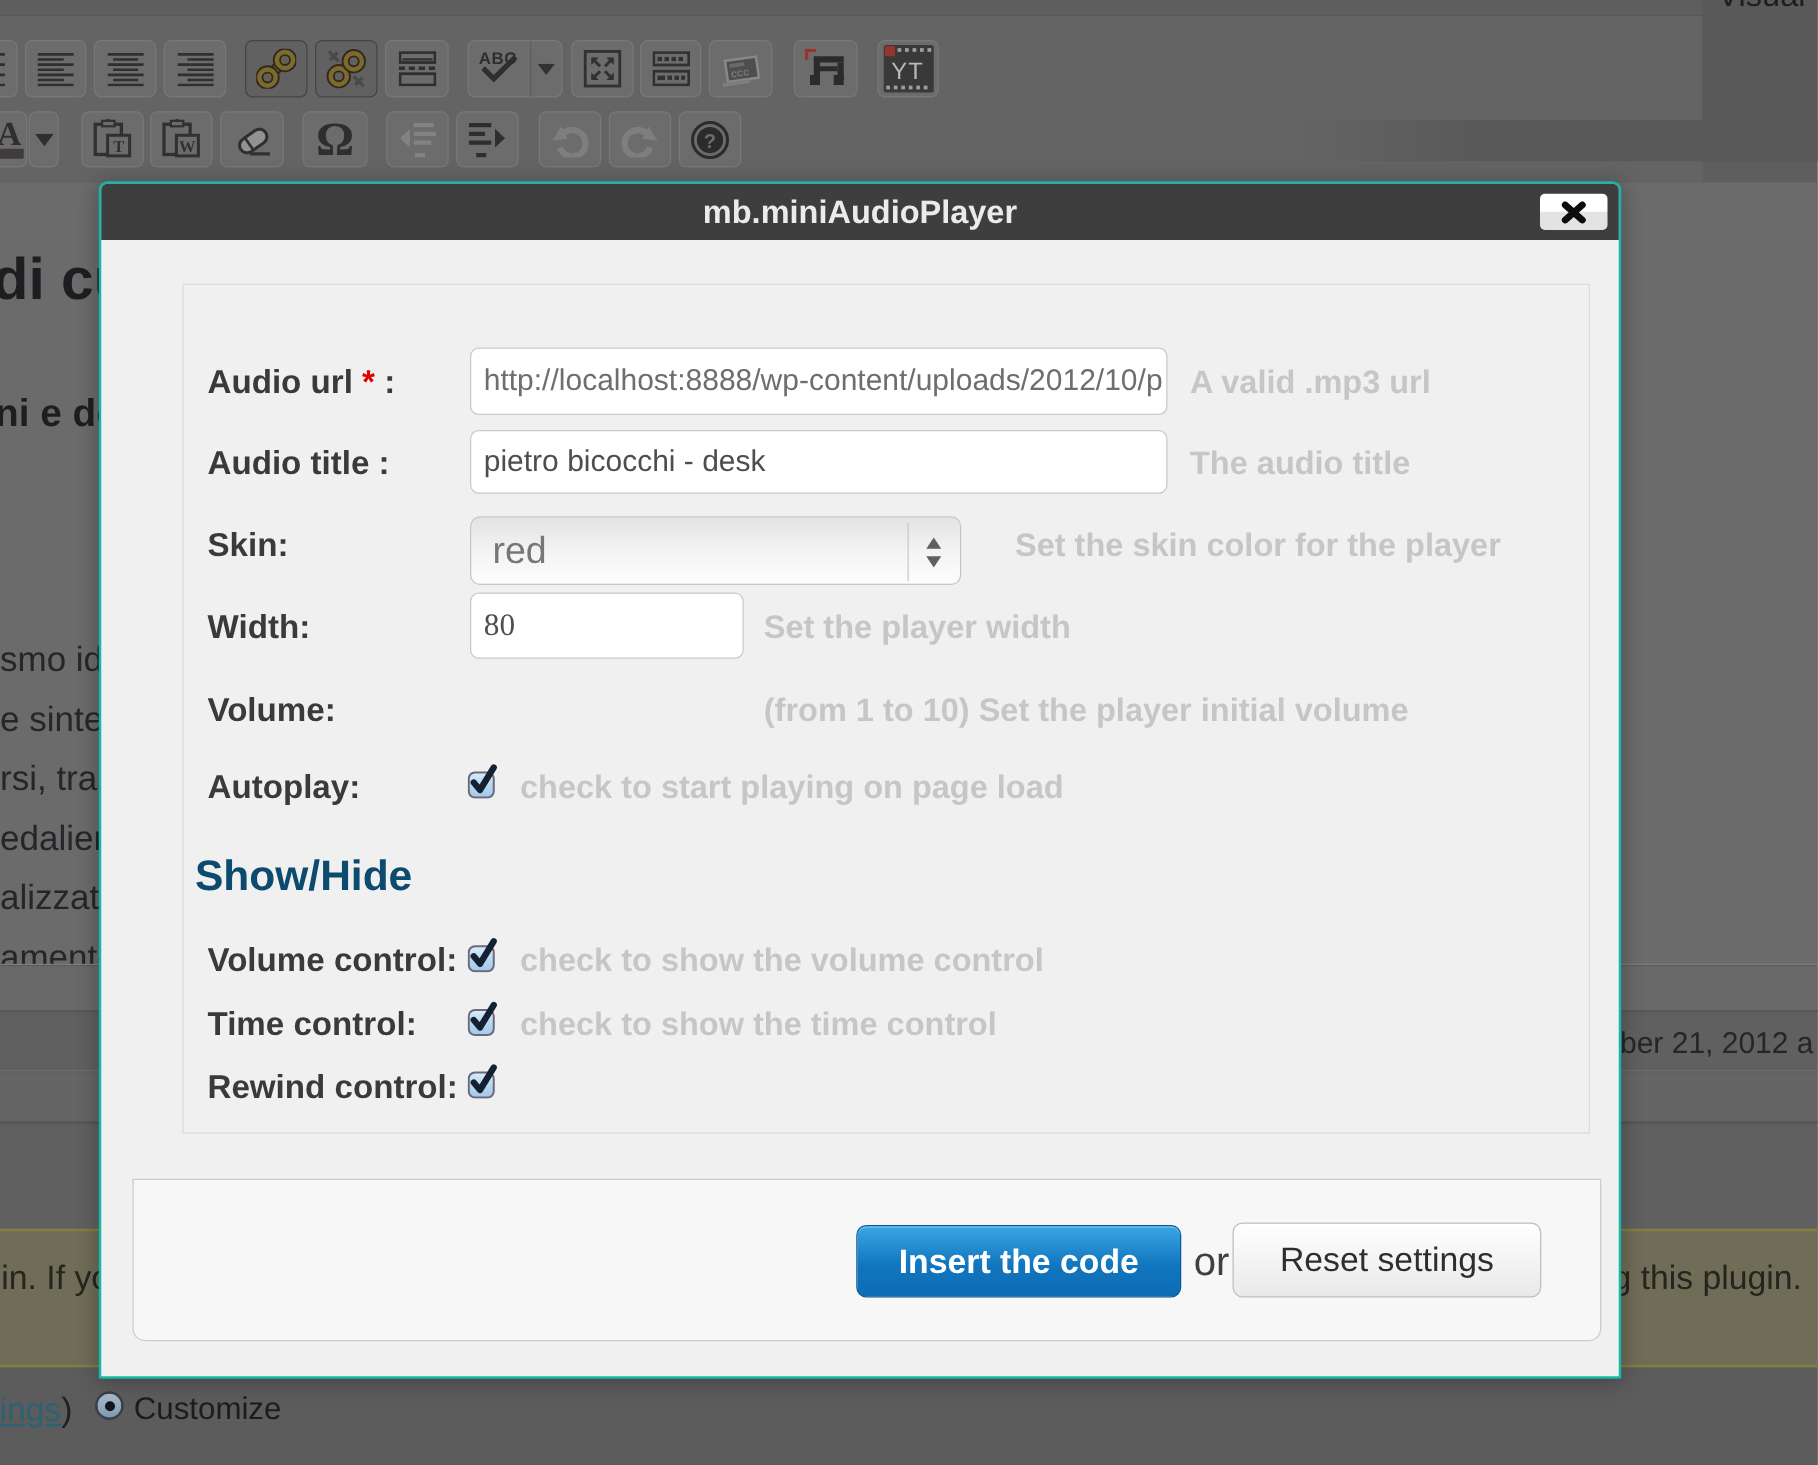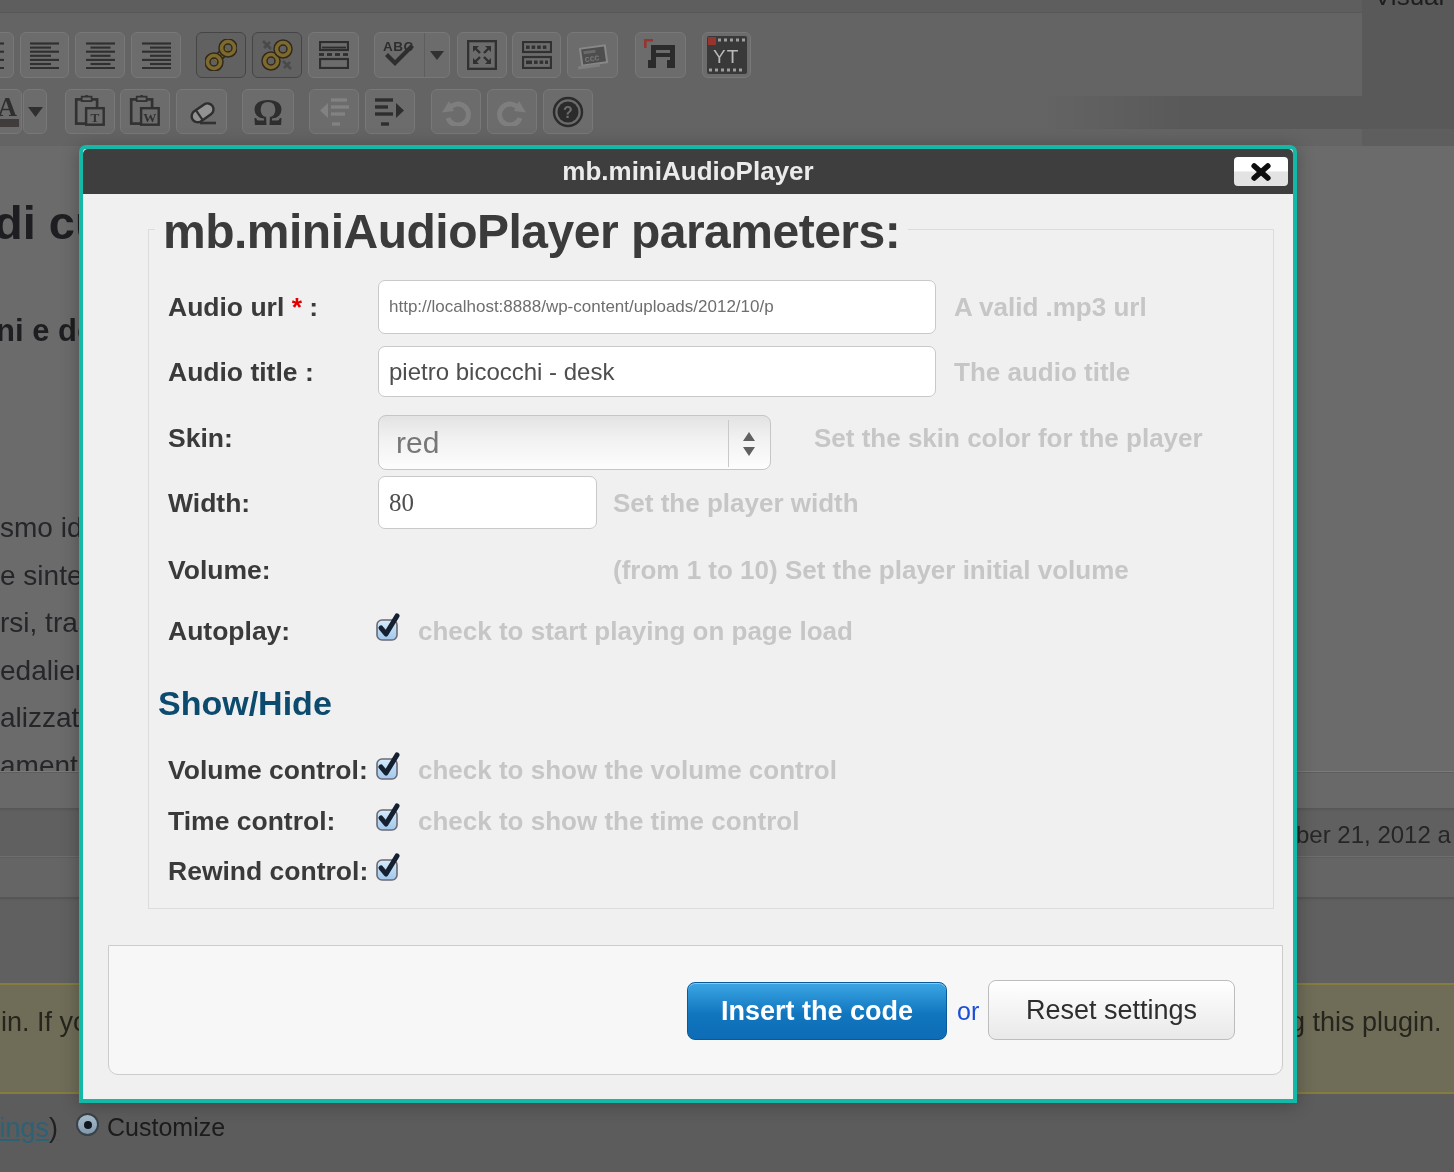--- a/index.html
+++ b/index.html
@@ -24,21 +24,21 @@
     border-top:2px solid #847d3e; border-bottom:2px solid #847d3e; color:#25251d; font-size:27px; }
   .bottombg { position:absolute; left:0; top:1094px; width:1454px; height:78px; background:#5c5c5c; }
   
   .btn { position:absolute; height:46px; background:#6c6c6c; border:1px solid #787878;
     border-radius:6px; display:flex; align-items:center; justify-content:center; color:#313131; }
   .btn.r2 { height:45px; }
   .btn.active { background:#616161; border-color:#454545; }
   .btn.gray { color:#5a5a5a; }
   
   #dlg { position:absolute; left:79px; top:145px; width:1218px; height:958px;
-    background:#f0f0f0; border:4px solid #14b8a6; border-radius:7px 7px 0 0;
+    background:#f0f0f0; border:2px solid #14b8a6; border-radius:7px 7px 0 0;
     box-shadow:0 2px 18px rgba(0,0,0,.28);padding-left:16px; }
   #titlebar { position:absolute; left:0; top:0; width:100%; height:45px; background:#3e3e3e;
     border-radius:5px 5px 0 0; color:#ebebeb; font-weight:bold; font-size:26px;
     text-align:center; line-height:45px; }
   #closebtn { position:absolute; left:1151px; top:8px; width:54px; height:29px;
     background:linear-gradient(#ffffff 48%, #e3e3e3 52%); border-radius:4px;
     display:flex; align-items:center; justify-content:center; }
   #closebtn svg { display:block; }
   fieldset.frame { position:absolute; left:65px; top:80px; width:1126px; height:680px;
     border:1px solid #dcdcdc; }
@@ -51,21 +51,21 @@
     font-size:25px; color:#555; padding-left:10px; display:flex; align-items:center; white-space:nowrap; overflow:hidden;}
   .sh { font-weight:bold; font-size:34px; color:#0c4a6e; position:absolute; left:75px; }
   
   #footer { position:absolute; left:25px; top:796px; width:1175px; height:130px;
     background:#f7f7f7; border:1px solid #cccccc; border-radius:0 0 10px 10px; }
   #btn-insert { position:absolute; left:604px; top:833px; width:260px; height:58px;
     background:linear-gradient(#3ba6e4, #1176bf 55%, #0d6cb5); border:1px solid #0a5a99;
     border-radius:8px; color:#fff; font-weight:bold; font-size:27px; text-align:center;
     line-height:56px; box-shadow:inset 0 1px 0 rgba(255,255,255,.4); }
   #or { position:absolute; left:874px; top:833px; width:30px; height:58px; line-height:58px;
-    font-size:25px; color:#1d4ed8; }
+    font-size:32px; color:#404040; }
   #btn-reset { position:absolute; left:905px; top:831px; width:247px; height:60px;
     background:linear-gradient(#ffffff, #e9e9e9); border:1px solid #bdbdbd;
     border-radius:8px; color:#2e2e2e; font-size:27px; text-align:center; line-height:58px; }
 </style>
 </head>
 <body>
 <div id="bg">
   <div class="topstrip"></div>
   <div class="tbbg"></div>
   <div class="tr-dark"></div>
@@ -372,24 +372,23 @@
   <div id="closebtn">
       <svg width="20" height="18" viewBox="0 0 20 18">
         <g stroke="#0d0d0d" stroke-width="5.6" stroke-linecap="round">
           <line x1="3.2" y1="3" x2="16.8" y2="15"></line>
           <line x1="16.8" y1="3" x2="3.2" y2="15"></line>
         </g>
       </svg>
     </div>
 
   <fieldset class="frame"></fieldset>
-  <div id="legend">mb.miniAudioPlayer parameters:</div>
 
   <div class="lbl" style="top:144px; height:28px; line-height:28px;">Audio url <span style="color:#e00000;">*</span> :</div>
-  <div class="inp" style="top:131px; width:558px; height:54px; color:#6e6e6e; font-size:17px;">http://localhost:8888/wp-content/uploads/2012/10/p</div>
+  <div class="inp" style="top:131px; width:558px; height:54px; color:#6e6e6e; font-size:24px;">http://localhost:8888/wp-content/uploads/2012/10/p</div>
   <div class="hint" style="left:871px; top:144px; height:28px; line-height:28px;">A valid .mp3 url</div>
 
   <div class="lbl" style="top:209px; height:28px; line-height:28px;">Audio title :</div>
   <div class="inp" style="top:197px; width:558px; height:51px; color:#4e4e4e; font-size:24px;">pietro bicocchi - desk</div>
   <div class="hint" style="left:871px; top:209px; height:28px; line-height:28px;">The audio title</div>
 
   <div class="lbl" style="top:275px; height:28px; line-height:28px;">Skin:</div>
   <div class="abs" style="left:295px; top:266px; width:393px; height:55px;
      background:linear-gradient(#e3e3e3, #f2f2f2 45%, #fdfdfd); border:1px solid #c6c6c6; border-radius:8px;
      font-size:30px; color:#777; line-height:53px; padding-left:17px;">red

